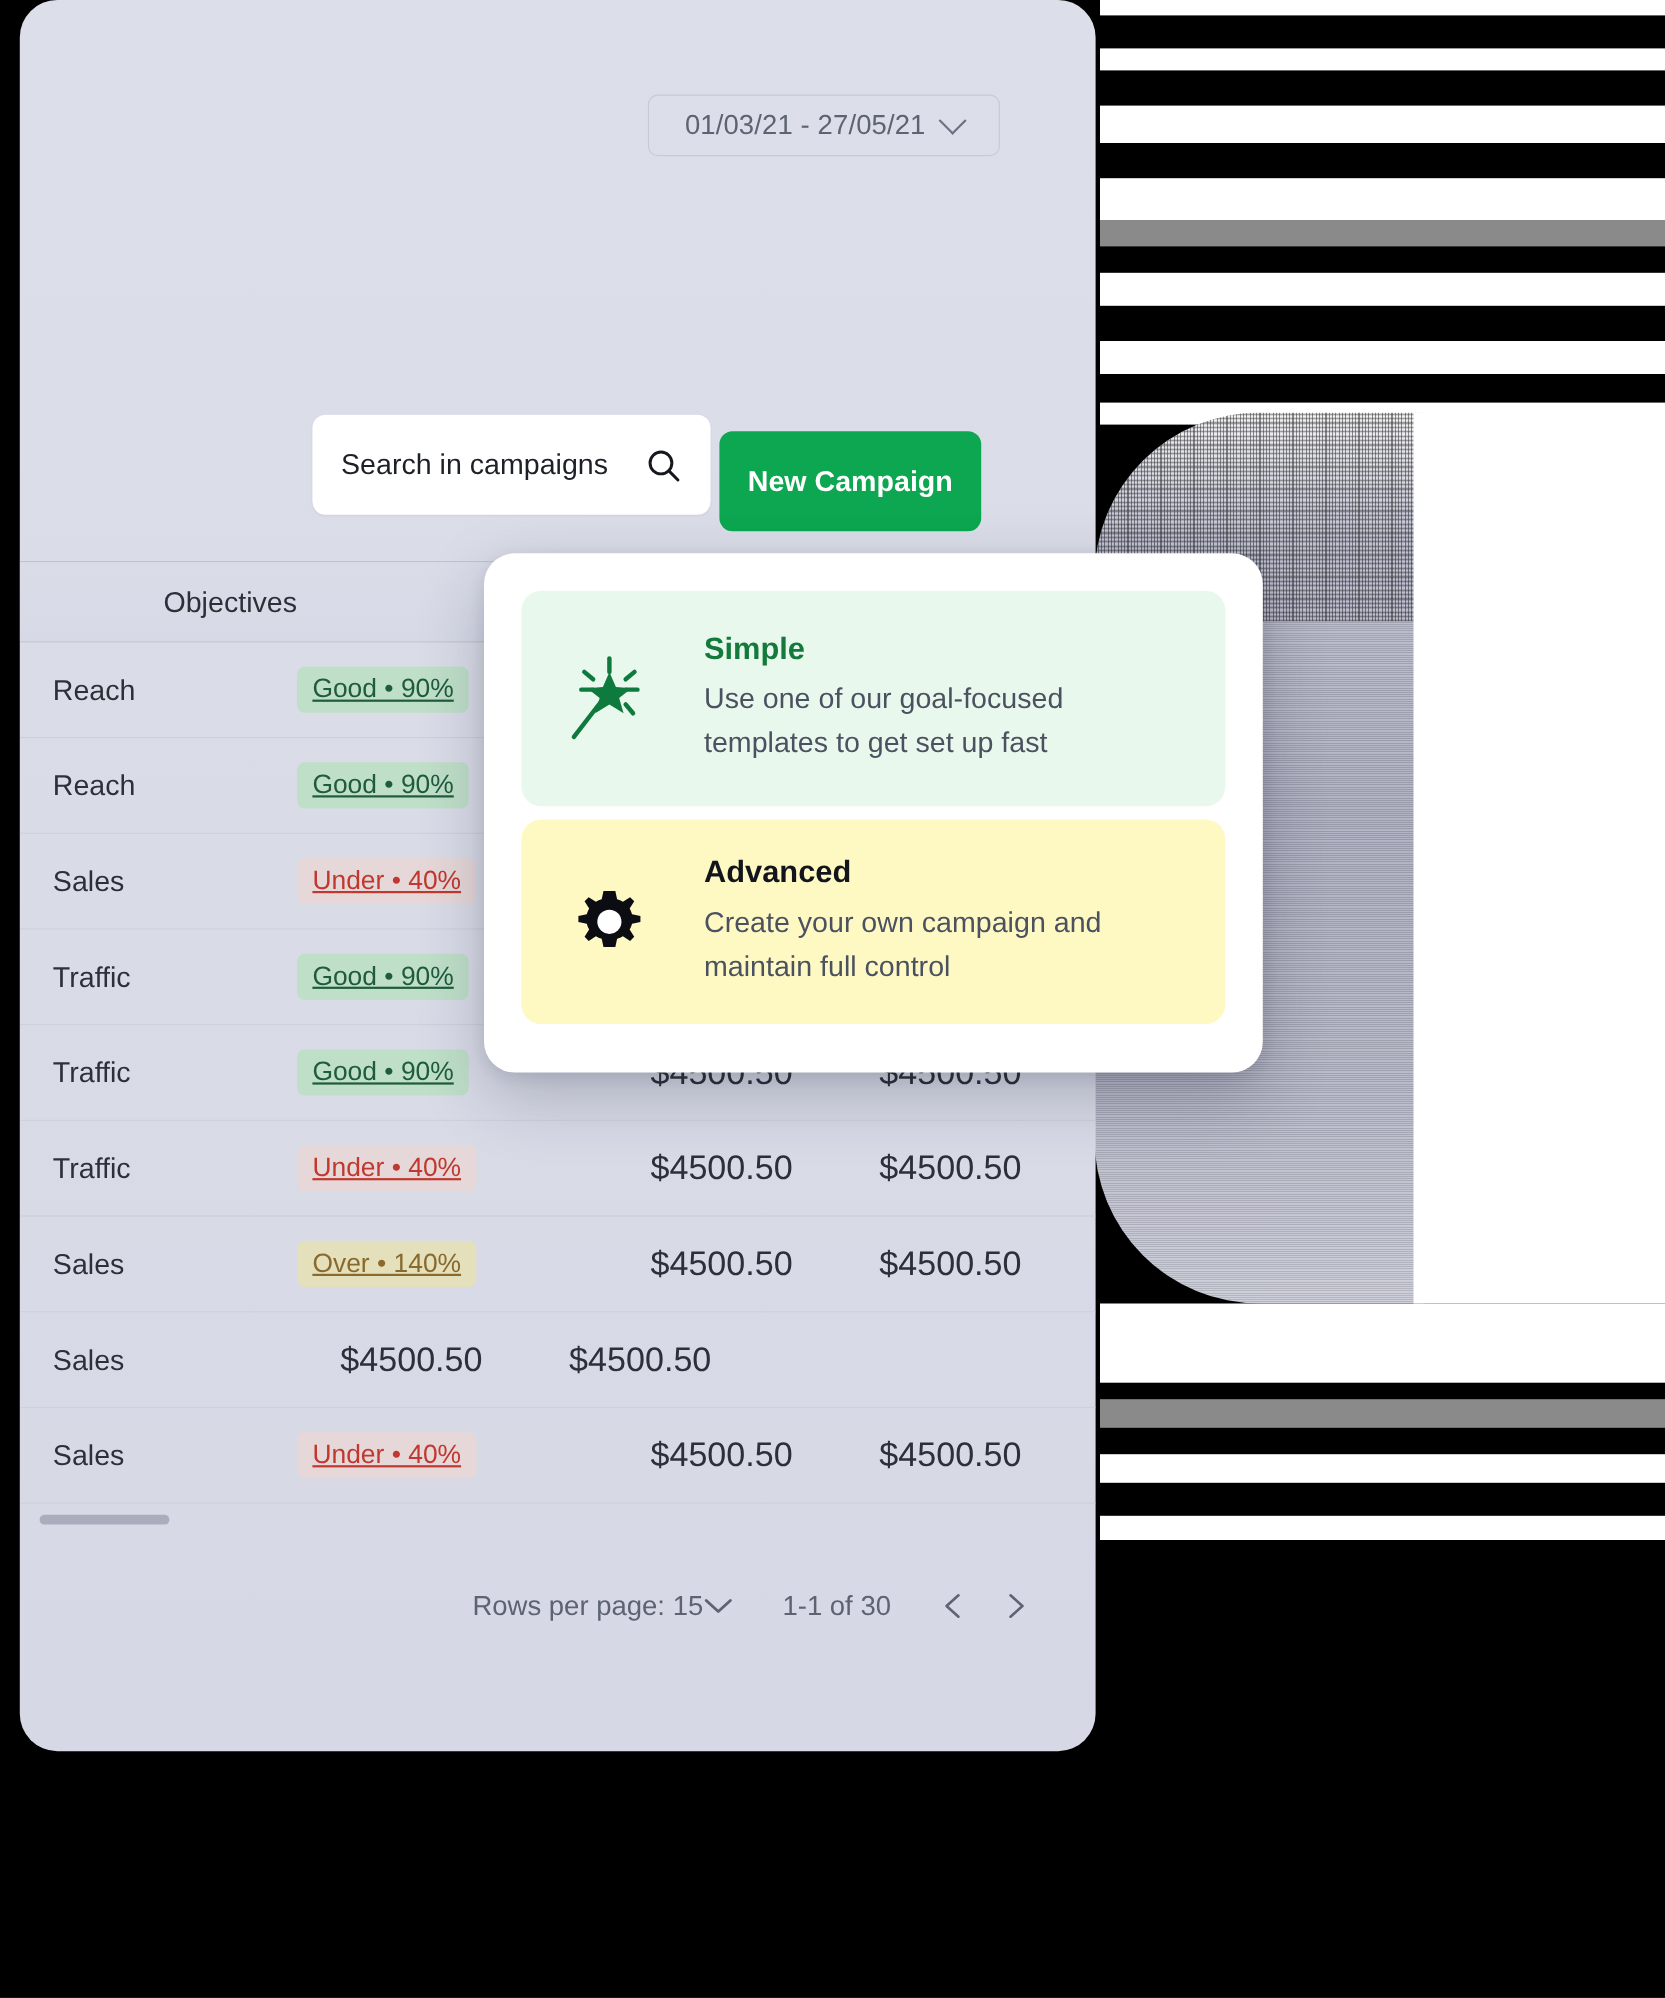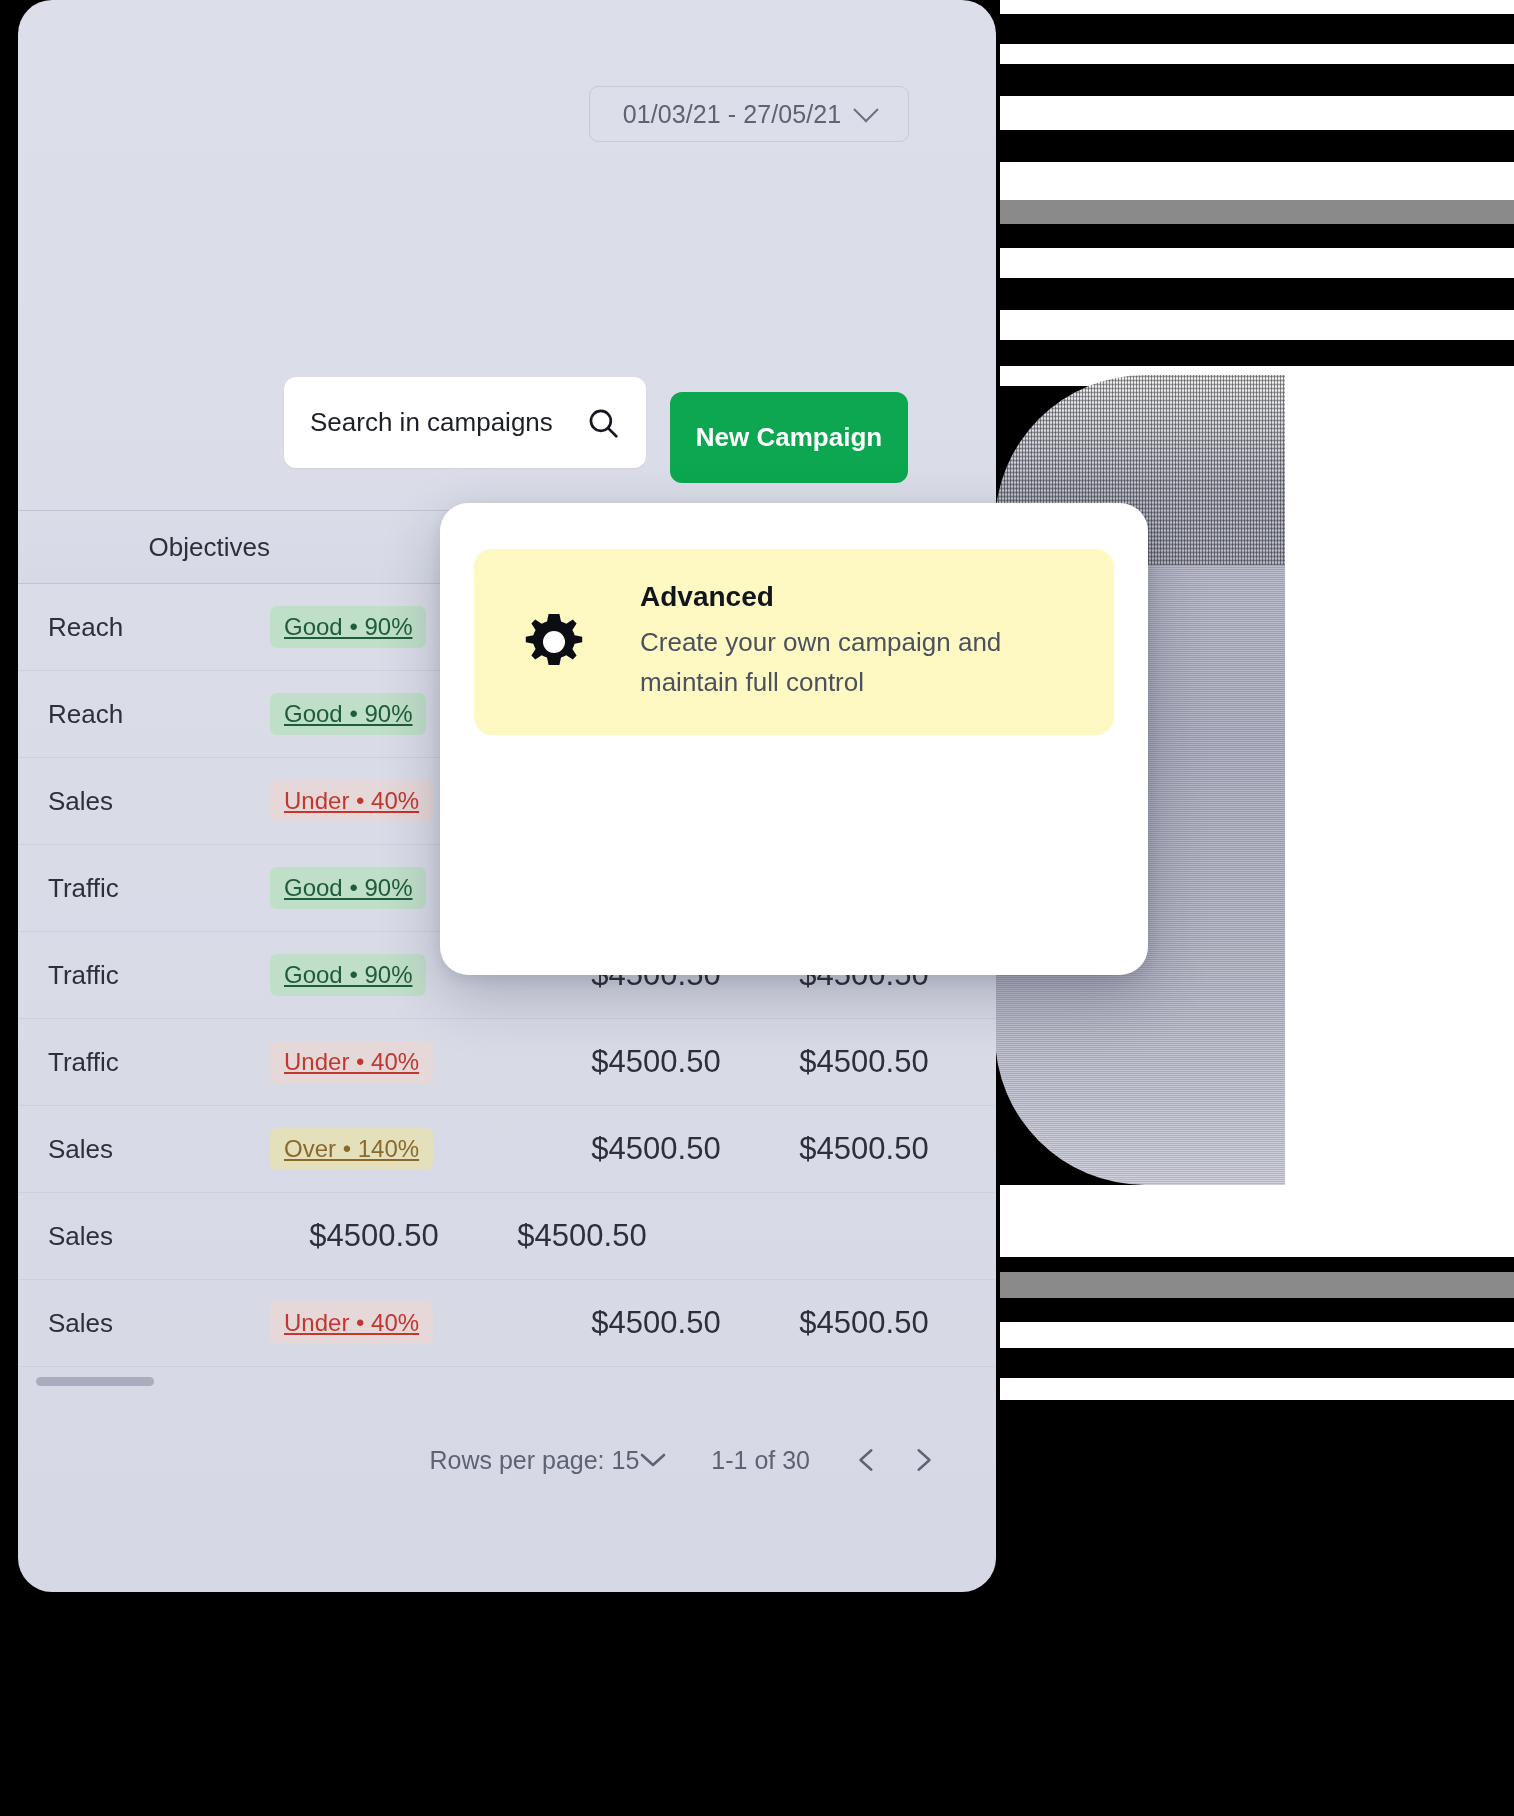--- a/index.html
+++ b/index.html
@@ -45,21 +45,21 @@
     border:1px solid #c6c9d6;border-radius:9px;
     display:flex;align-items:center;justify-content:center;gap:16px;
     color:#5d6373;font-size:25px;letter-spacing:.1px;
     background:transparent;cursor:pointer;
   }
   .chev-d{display:inline-block;width:16px;height:16px;
     border-right:2.6px solid #6b7180;border-bottom:2.6px solid #6b7180;
     transform:rotate(45deg) translate(-3px,-3px);}
 
   
-  .toolbar{position:absolute;left:266px;top:377px;display:flex;align-items:flex-start;gap:24px;}
+  .toolbar{position:absolute;left:266px;top:377px;display:flex;align-items:flex-start;gap:8px;}
   .search-box{
     width:362px;height:91px;background:#fff;border-radius:12px;
     display:flex;align-items:center;padding:0 26px;box-sizing:border-box;
     box-shadow:0 1px 2px rgba(40,45,60,.06);
     gap:10px;cursor:text;
   }
   .search-box .ph{flex:1;color:#1d2026;font-size:26px;}
   .search-icon{width:34px;height:34px;flex:none;}
   .newcamp{
     width:238px;height:91px;background:#0ca750;border-radius:12px;
@@ -246,20 +246,40 @@
         <path d="M16 3 L6 12 L16 21" fill="none" stroke="#5d6373" stroke-width="2.2" stroke-linecap="round" stroke-linejoin="round"></path>
       </svg>
       <svg class="pgarrow" viewBox="0 0 24 24">
         <path d="M8 3 L18 12 L8 21" fill="none" stroke="#5d6373" stroke-width="2.2" stroke-linecap="round" stroke-linejoin="round"></path>
       </svg>
     </div>
   </div>
 </div>
 
 <div class="modal">
+  <div class="opt opt-simple">
+    <div class="opt-icon">
+      <svg width="86" height="86" viewBox="0 0 64 64">
+        <g stroke="#0f7a3d" stroke-width="3" stroke-linecap="round">
+          <line x1="32" y1="5" x2="32" y2="14"></line>
+          <line x1="15" y1="14" x2="21" y2="19"></line>
+          <line x1="49" y1="14" x2="43" y2="19"></line>
+          <line x1="13" y1="26" x2="21" y2="26"></line>
+          <line x1="51" y1="26" x2="43" y2="26"></line>
+          <line x1="43" y1="36" x2="48" y2="42"></line>
+          <line x1="8" y1="58" x2="28" y2="32"></line>
+        </g>
+        <path d="M32 14 L36.4 24.2 L47 25 L38.6 31.6 L41.6 42 L32 36 L22.4 42 L25.4 31.6 L17 25 L27.6 24.2 Z" fill="#0f7a3d"></path>
+      </svg>
+    </div>
+    <div class="opt-txt">
+      <div class="opt-title t-green">Simple</div>
+      <div class="opt-desc">Use one of our goal-focused templates to get set up fast</div>
+    </div>
+  </div>
 
   <div class="opt opt-adv">
     <div class="opt-icon">
       <svg width="64" height="64" viewBox="0 0 64 64">
         <path fill="#0b0d12" d="M32 4 l5.4 0 1.6 7.6 a21.5 21.5 0 0 1 5.3 2.2 l6.5-4.2 3.8 3.8 -4.2 6.5 a21.5 21.5 0 0 1 2.2 5.3 l7.6 1.6 0 5.4 -7.6 1.6 a21.5 21.5 0 0 1 -2.2 5.3 l4.2 6.5 -3.8 3.8 -6.5-4.2 a21.5 21.5 0 0 1 -5.3 2.2 l-1.6 7.6 -5.4 0 -5.4 0 -1.6-7.6 a21.5 21.5 0 0 1 -5.3-2.2 l-6.5 4.2 -3.8-3.8 4.2-6.5 a21.5 21.5 0 0 1 -2.2-5.3 l-7.6-1.6 0-5.4 7.6-1.6 a21.5 21.5 0 0 1 2.2-5.3 l-4.2-6.5 3.8-3.8 6.5 4.2 a21.5 21.5 0 0 1 5.3-2.2 l1.6-7.6 z"></path>
         <circle cx="32" cy="32" r="11" fill="#ffffff"></circle>
       </svg>
     </div>
     <div class="opt-txt">
       <div class="opt-title t-black">Advanced</div>

